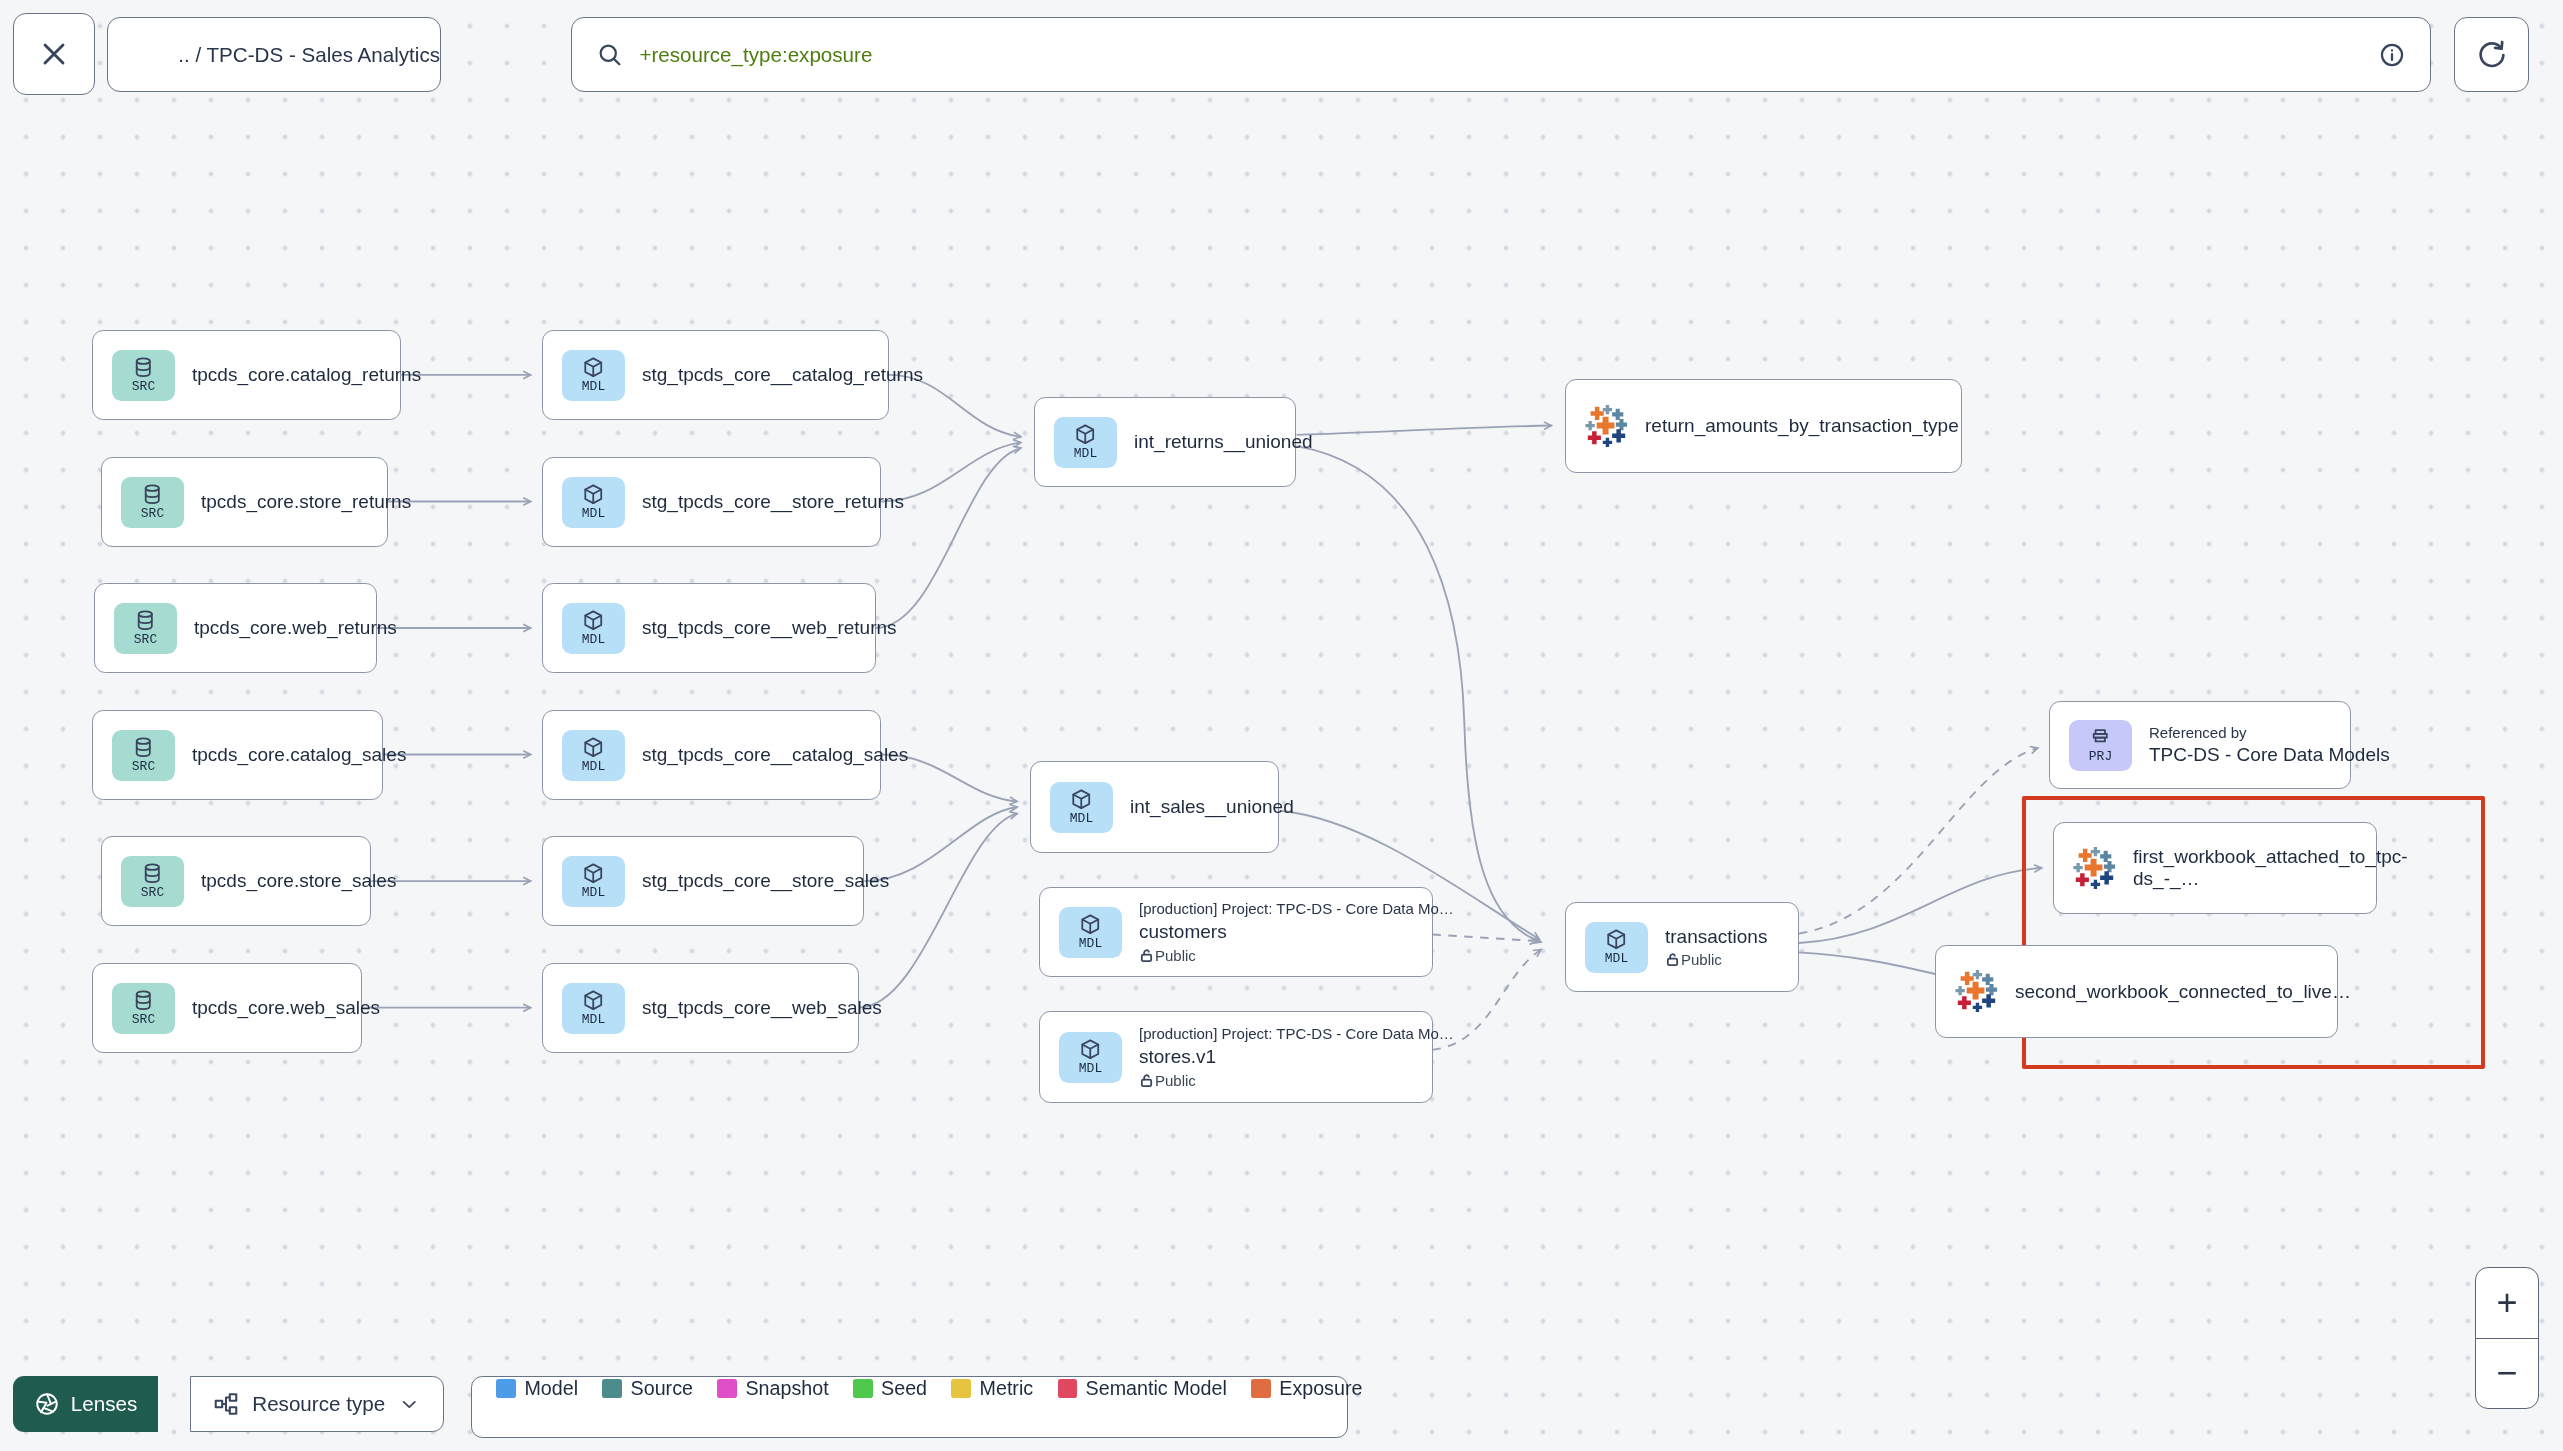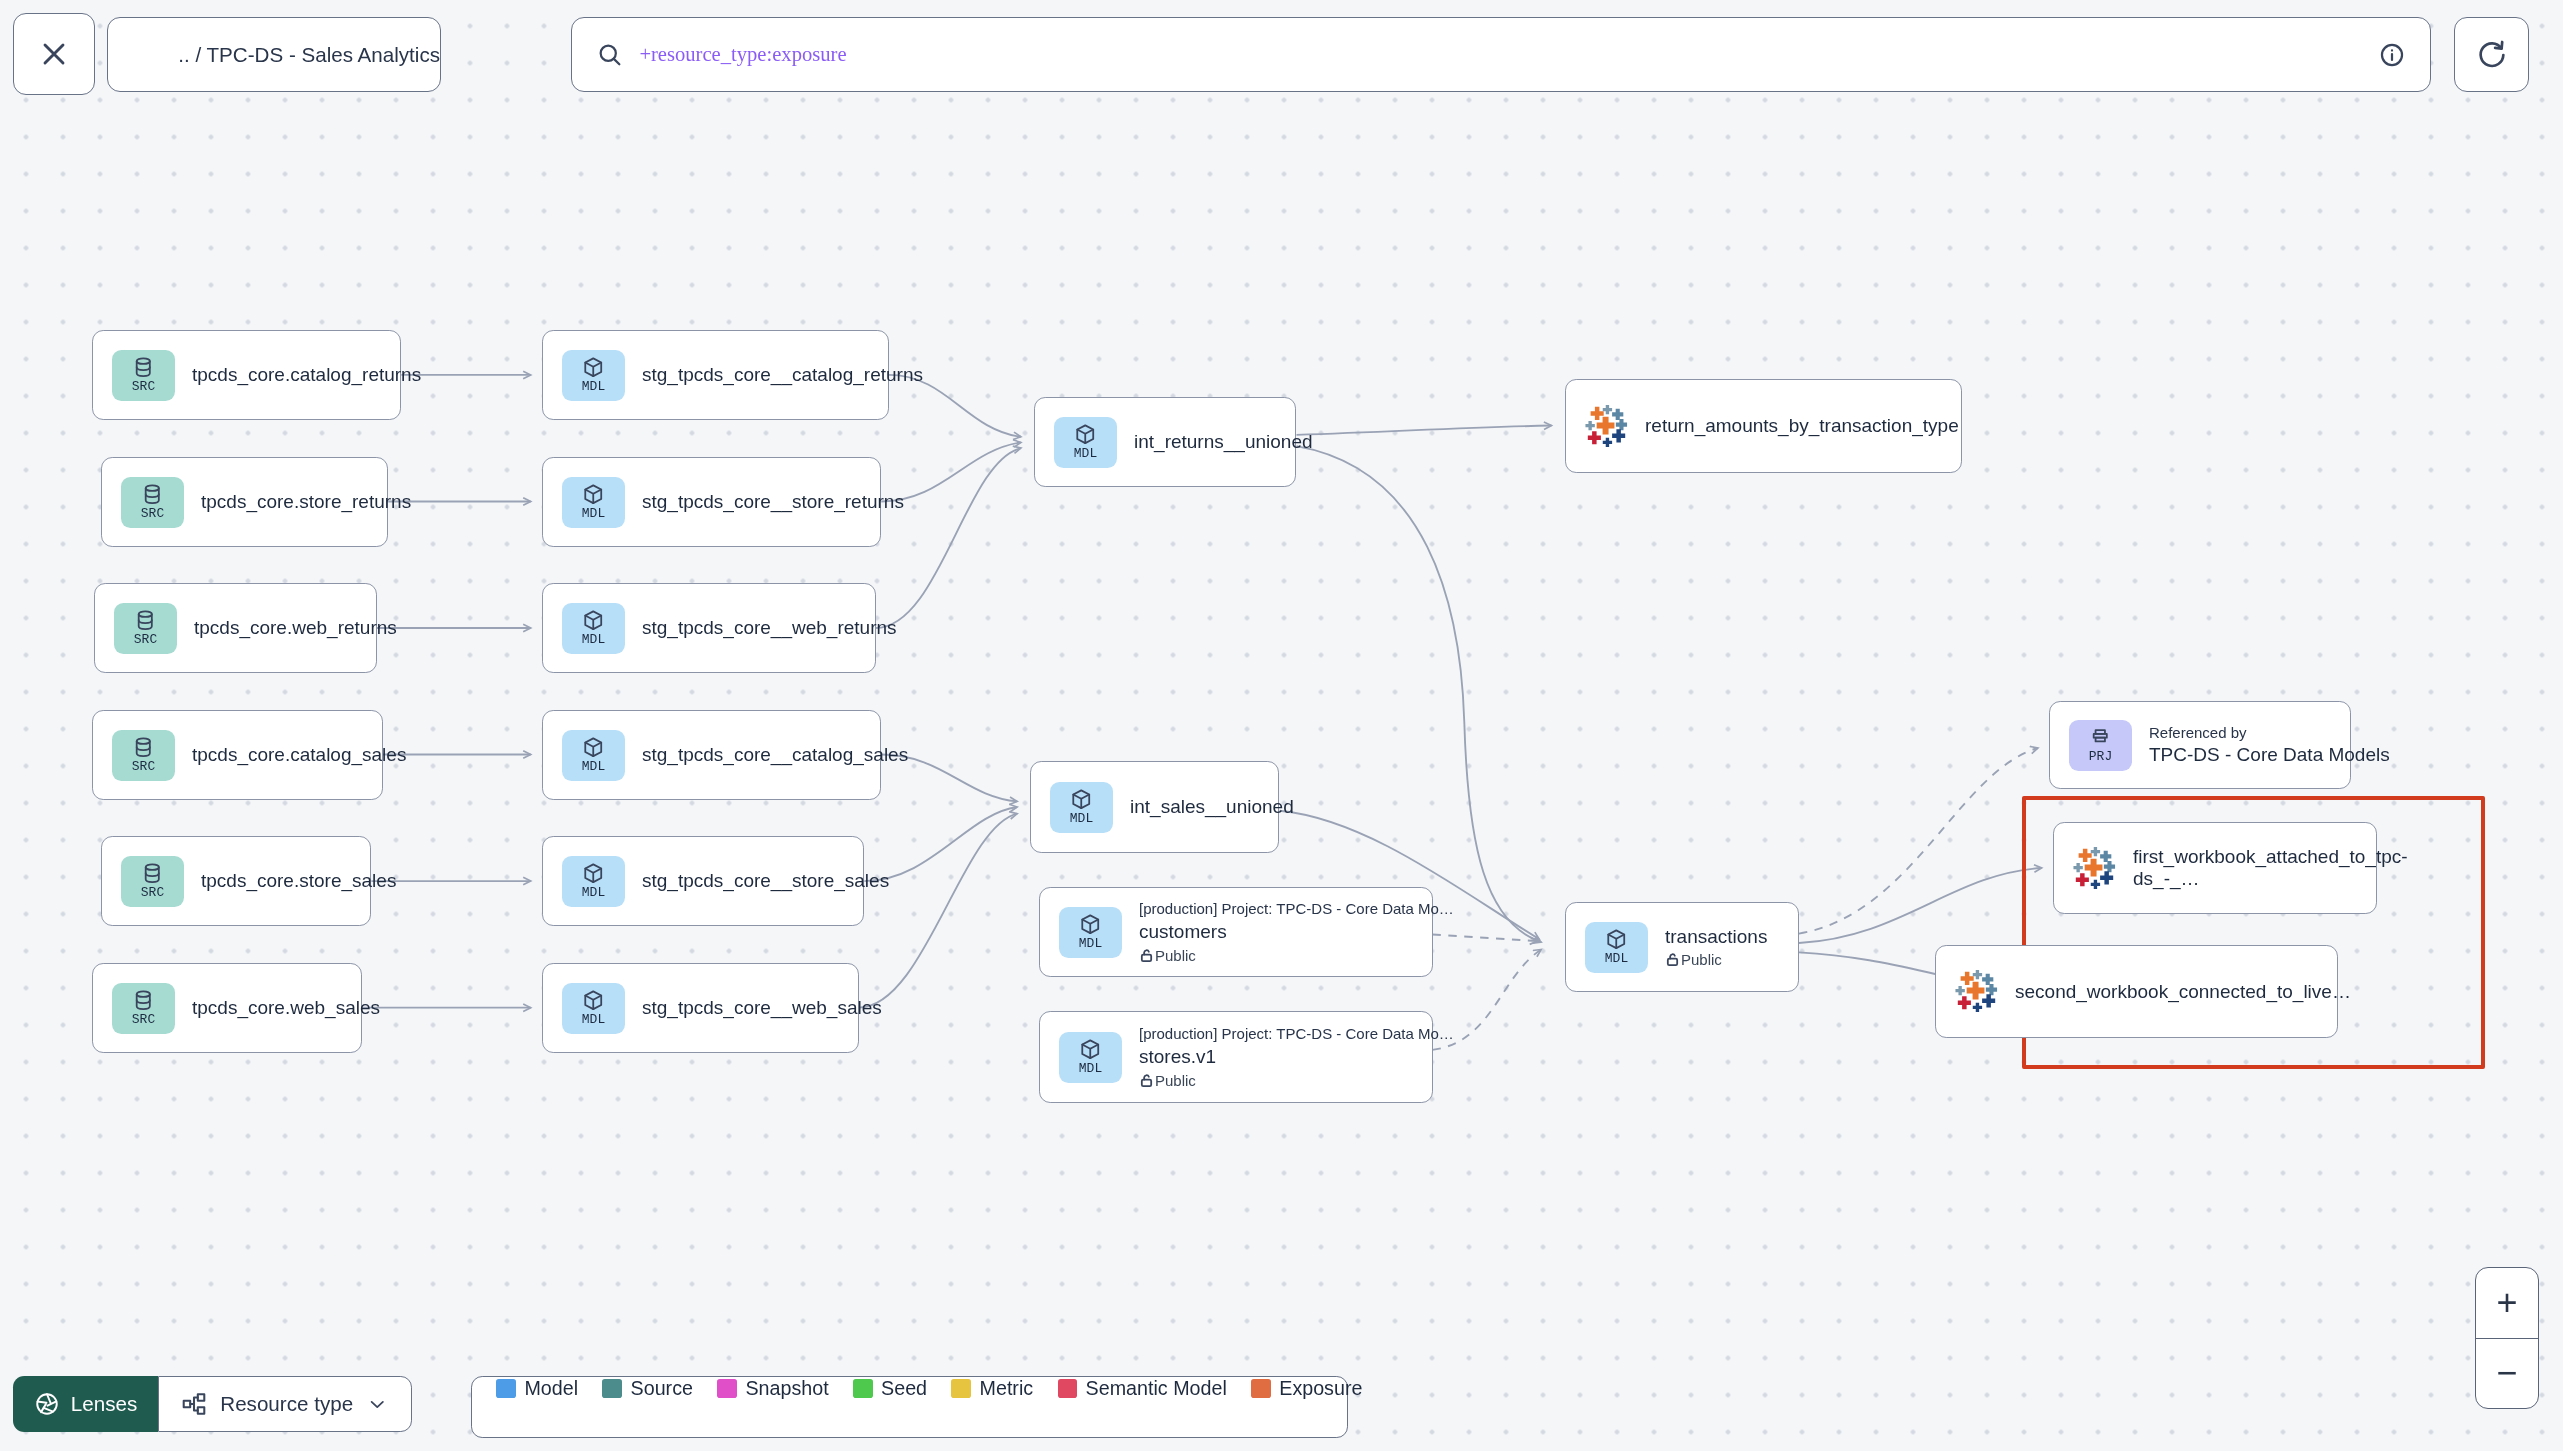--- a/index.html
+++ b/index.html
@@ -25,22 +25,22 @@
   }
   .pill {
     position:absolute; background:#ffffff; border:1.9px solid #697388;
     border-radius:13px; display:flex; align-items:center;
     font-size:20.6px; color:#29354a;
   }
   #close-btn { left:13px; top:13px; width:82px; height:82px; }
   #breadcrumb { left:107px; top:17px; width:334px; height:75px; justify-content:flex-end; }
   #search-bar { left:571px; top:17px; width:1860px; height:75px; padding:0 24.4px; gap:15px; }
   #search-bar input {
-    flex:1; border:none; outline:none; font-size:20.6px; color:#8b5cf6;
-    font-family:Liberation Serif, serif; background:transparent;
+    flex:1; border:none; outline:none; font-size:20.6px; color:#4d7c0f;
+    font-family:Liberation Sans, sans-serif; background:transparent;
   }
   #refresh-btn { left:2454px; top:17px; width:75px; height:75px; }
   .icon-stroke { stroke:#39455c; stroke-width:1.9; fill:none; stroke-linecap:round; stroke-linejoin:round; }
   
   .node {
     position:absolute; background:#ffffff; border:1.9px solid #8c95a8;
     border-radius:11.2px; display:flex; align-items:center; gap:17px;
     padding:0 19px; font-size:19px; color:#1e2a3e;
   }
   .badge {
@@ -68,21 +68,21 @@
     border:4.7px solid #d23b1d; border-radius:1.9px;
   }
   
   #lens-bar { position:absolute; left:13px; top:1376px; height:56px; display:flex; }
   #lenses-btn {
     background:#1f5b4e; color:#ffffff; border-radius:11.2px 0 0 11.2px;
     display:flex; align-items:center; gap:11.2px; padding:0 20.6px; font-size:20.6px;
   }
   #resource-type-btn {
     background:#ffffff; border:1.9px solid #697388; border-radius:0 11.2px 11.2px 0;
-    display:flex; align-items:center; gap:13px; padding:0 22.5px; font-size:20.6px; color:#29354a;
+    display:flex; align-items:center; gap:13px; padding:0 22.5px; font-size:20.6px; color:#29354a;margin-left:32px;
   }
   #legend-panel {
     position:absolute; left:471px; top:1376px; width:877px; height:62px;
     background:#ffffff; border:1.9px solid #697388; border-radius:11.2px;
     display:flex; align-items:flex-start; padding:0 24.4px; gap:24.4px;
   }
   .chip { display:flex; align-items:center; gap:8.4px; font-size:19.7px; color:#1e2a3e; white-space:nowrap; }
   .chip .swatch { width:19.7px; height:19.7px; border-radius:2.8px; }
   #zoom-controls {
     position:absolute; left:2475px; top:1267px; width:64px; height:142px;

